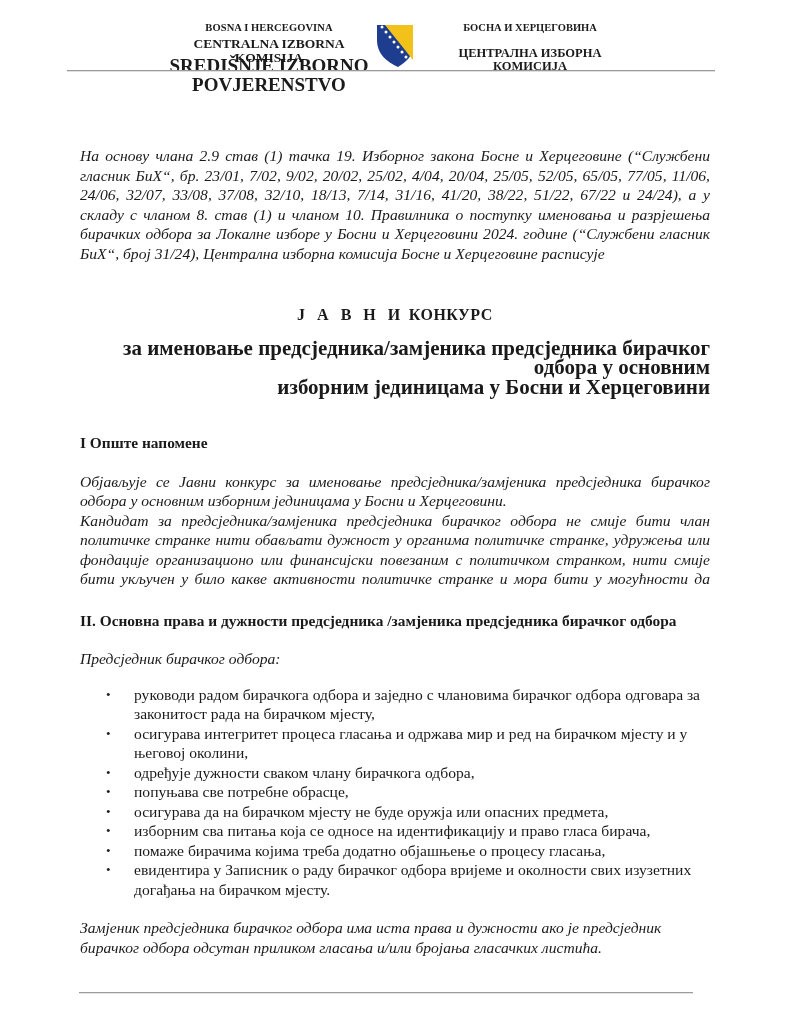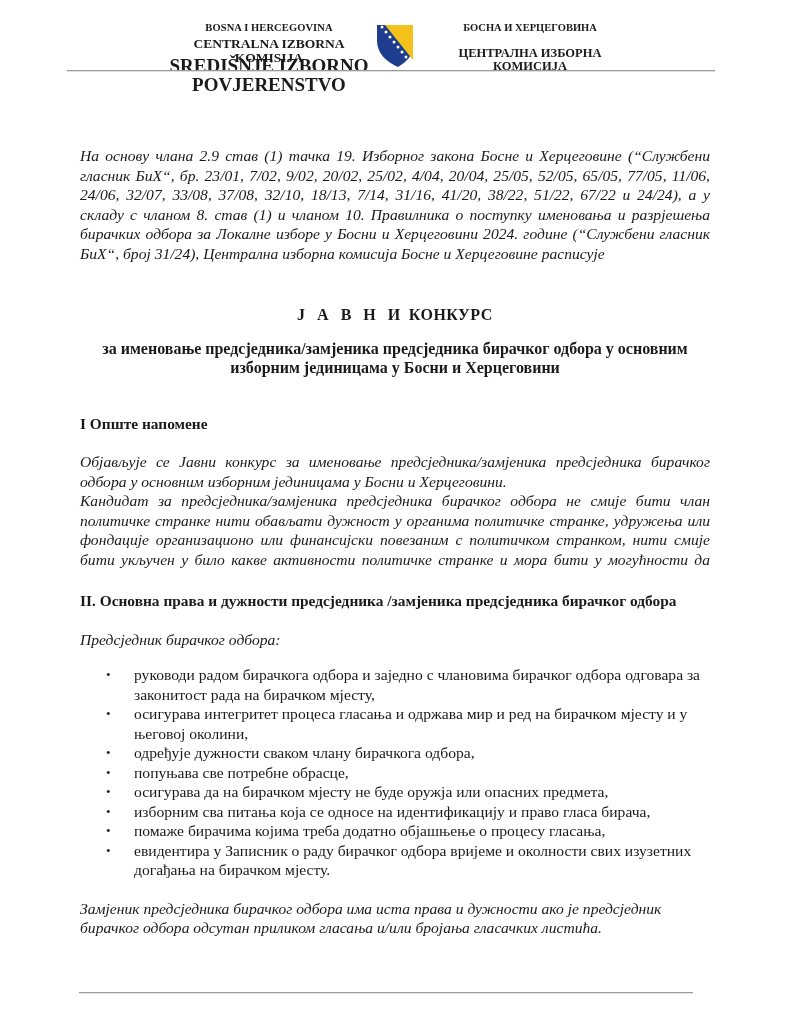--- a/index.html
+++ b/index.html
@@ -83,23 +83,23 @@
     .intro { margin-bottom: 42px; }
     .title {
       text-align: center;
       font-weight: bold;
       font-size: 16px;
       letter-spacing: 0.5px;
       margin-bottom: 14px;
     }
     .title .sp { letter-spacing: 4px; }
     .subtitle {
-      text-align: center;
-      font-weight: bold;
-      font-size: 16px;
+      text-align: right;
+      font-weight: bold;
+      font-size: 21px;
       line-height: 19.5px;
       margin-bottom: 36px;
     }
     .section-head {
       font-weight: bold;
       font-size: 15.4px;
       margin-bottom: 19px;
     }
     .section-i-body { margin-bottom: 22px; }
     .list-lead { margin-bottom: 16px; }

